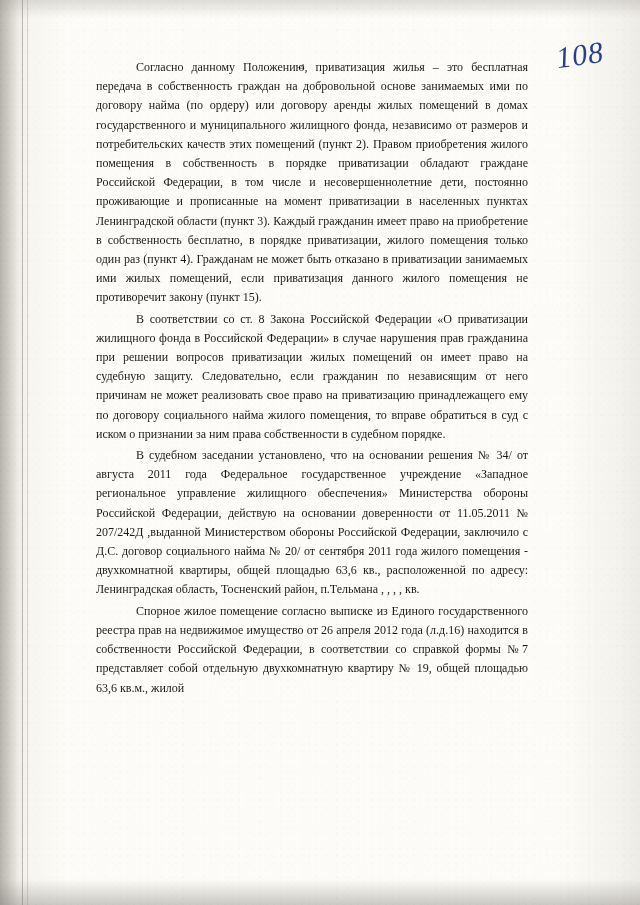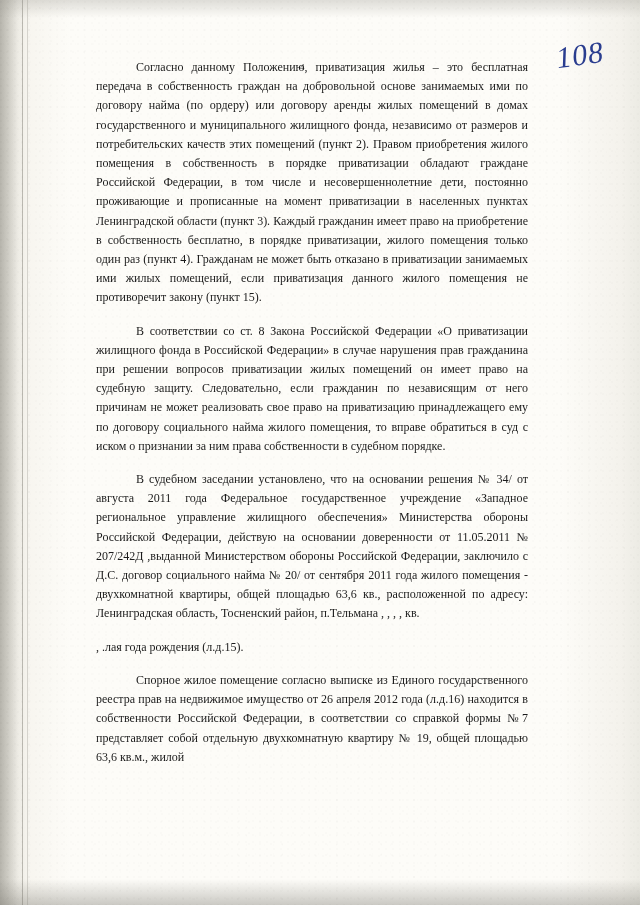--- a/index.html
+++ b/index.html
@@ -86,21 +86,21 @@
   p.para {
     margin: 0 0 0 0;
     text-align: justify;
     text-indent: 40px;
     font-size: 12px;
     line-height: 19.2px;
     color: #1d1d1d;
     text-justify: inter-word;
   }
   p.para + p.para {
-    margin-top: 14px;
+    margin-top: 2px;
   }
   p.para.noindent {
     text-indent: 0;
   }
   
   .content {
     filter: contrast(1.02);
     color: #191919;
   }
   .noise {
@@ -126,18 +126,17 @@
   <div class="edge-shadow-top"></div>
   <div class="edge-shadow-bottom"></div>
 
   <div class="page-number-top">4</div>
   <div class="stamp-number">108</div>
 
   <div class="content">
     <p class="para">Согласно данному Положению, приватизация жилья – это бесплатная передача в собственность граждан на добровольной основе занимаемых ими по договору найма (по ордеру) или договору аренды жилых помещений в домах государственного и муниципального жилищного фонда, независимо от размеров и потребительских качеств этих помещений (пункт 2). Правом приобретения жилого помещения в собственность в порядке приватизации обладают граждане Российской Федерации, в том числе и несовершеннолетние дети, постоянно проживающие и прописанные на момент приватизации в населенных пунктах Ленинградской области (пункт 3). Каждый гражданин имеет право на приобретение в собственность бесплатно, в порядке приватизации, жилого помещения только один раз (пункт 4). Гражданам не может быть отказано в приватизации занимаемых ими жилых помещений, если приватизация данного жилого помещения не противоречит закону (пункт 15).</p>
     <p class="para">В соответствии со ст. 8 Закона Российской Федерации «О приватизации жилищного фонда в Российской Федерации» в случае нарушения прав гражданина при решении вопросов приватизации жилых помещений он имеет право на судебную защиту. Следовательно, если гражданин по независящим от него причинам не может реализовать свое право на приватизацию принадлежащего ему по договору социального найма жилого помещения, то вправе обратиться в суд с иском о признании за ним права собственности в судебном порядке.</p>
     <p class="para">В судебном заседании установлено, что на основании решения № 34/        от      августа 2011 года Федеральное государственное учреждение «Западное региональное управление жилищного обеспечения» Министерства обороны Российской Федерации, действую на основании доверенности от 11.05.2011 № 207/242Д  ,выданной Министерством обороны Российской Федерации, заключило с                    Д.С. договор социального найма № 20/        от      сентября 2011 года   жилого помещения - двухкомнатной квартиры,       общей площадью 63,6 кв.,      расположенной по адресу: Ленинградская область, Тосненский район, п.Тельмана  ,            ,         ,       ,       кв.</p>
-    <p class="para noindent">                    ,    .лая     года рождения (л.д.15).</p>
     <p class="para">Спорное   жилое   помещение  согласно  выписке   из   Единого государственного реестра  прав на недвижимое имущество от 26 апреля 2012 года     (л.д.16)     находится  в  собственности  Российской  Федерации,  в соответствии  со  справкой  формы  №7  представляет  собой  отдельную двухкомнатную    квартиру   №  19,   общей  площадью  63,6   кв.м., жилой</p>
   </div>
 
   <div class="noise"></div>
 </div>
 
 </body></html>

